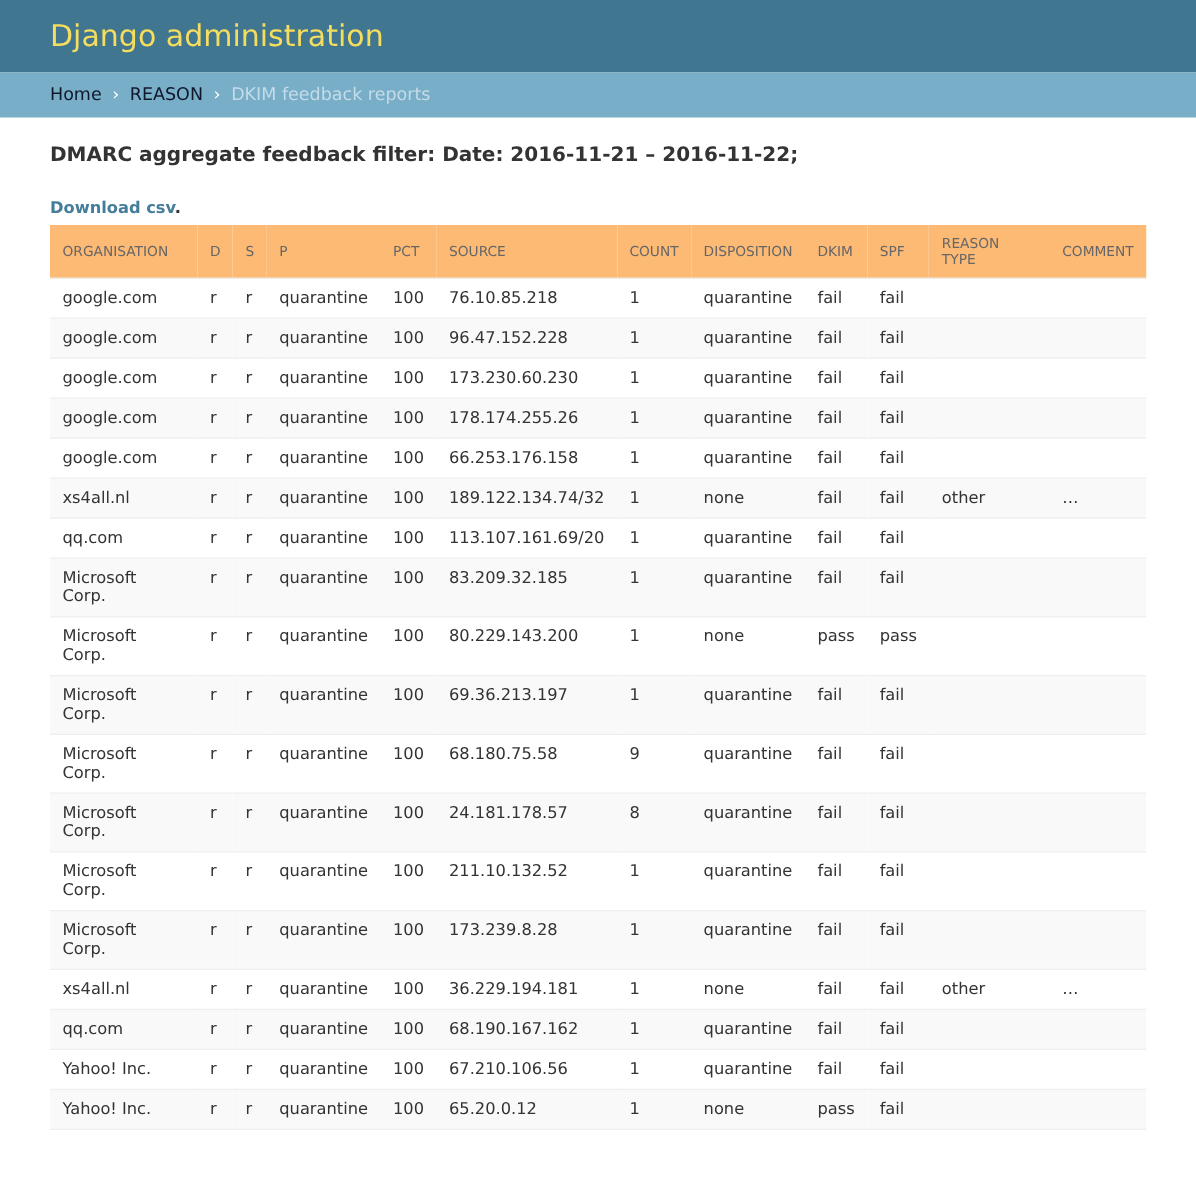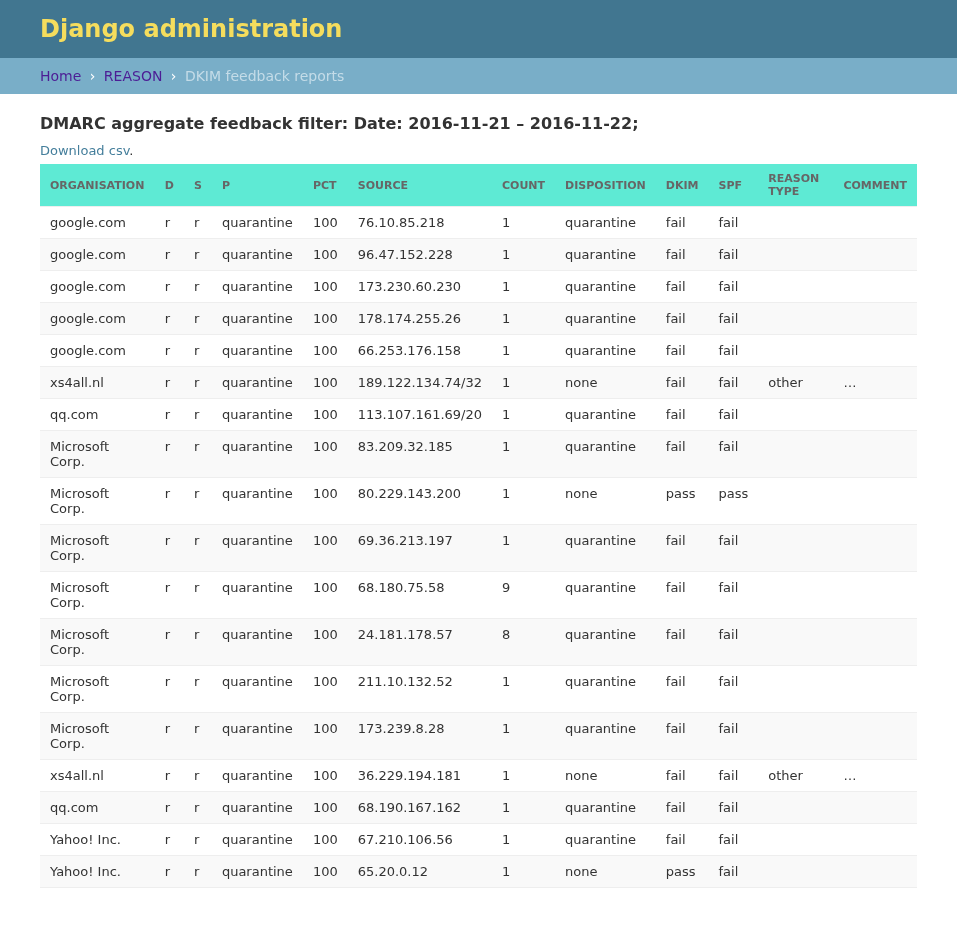--- a/index.html
+++ b/index.html
@@ -1,28 +1,28 @@
 <!DOCTYPE html>
 <html><head>
 <meta charset="utf-8">
 <style>
 * { box-sizing: border-box; margin: 0; padding: 0; }
 body { font-family: "Lucida Grande", "DejaVu Sans", "Bitstream Vera Sans", Verdana, Arial, sans-serif; font-size: 14px; color: #333; background: #fff; }
 #header { background: #417690; color: #fff; padding: 15px 40px; }
-#header h1 { font-size: 24px; font-weight: 700; color: #f5dd5d; }
+#header h1 { font-size: 24px; font-weight: 400; color: #f5dd5d; }
 #breadcrumbs { background: #79aec8; color: #c4dce8; padding: 10px 40px; font-size: 14px; }
-#breadcrumbs a { color: #4c1d95; text-decoration: none; }
+#breadcrumbs a { color: #0f172a; text-decoration: none; }
 #breadcrumbs .sep { color: #fff; padding: 0 4px; }
 #content { padding: 20px 40px; }
 #content h1 { font-size: 20px; font-weight: 300; color: #666; margin-bottom: 20px; }
-#content h2 { font-size: 16px; font-weight: bold; color: #333; margin-bottom: 10px; }
-.download { margin-bottom: 6px; font-size: 13px; }
+#content h2 { font-size: 16px; font-weight: bold; color: #333; margin-bottom: 26px; }
+.download { margin-bottom: 6px; font-size: 13px; font-weight: bold; }
 .download a { color: #447e9b; text-decoration: none; }
 table { border-collapse: collapse; width: 100%; background: #fff; }
-thead th { background: #5eead4; text-align: left; font-size: 11px; font-weight: bold; color: #666; padding: 8px 10px; border-bottom: 1px solid #eee; text-transform: uppercase; }
+thead th { background: #fdba74; text-align: left; font-size: 11px; font-weight: normal; color: #666; padding: 8px 10px; border-bottom: 1px solid #eee; text-transform: uppercase; }
 tbody td { padding: 8px 10px; font-size: 13px; border-bottom: 1px solid #eee; color: #333; vertical-align: top; }
 tbody tr:nth-child(even) { background: #f9f9f9; }
 tbody tr:nth-child(odd) { background: #fff; }
 </style>
 </head>
 <body>
 
 <div id="header">
   <h1>Django administration</h1>
 </div>

